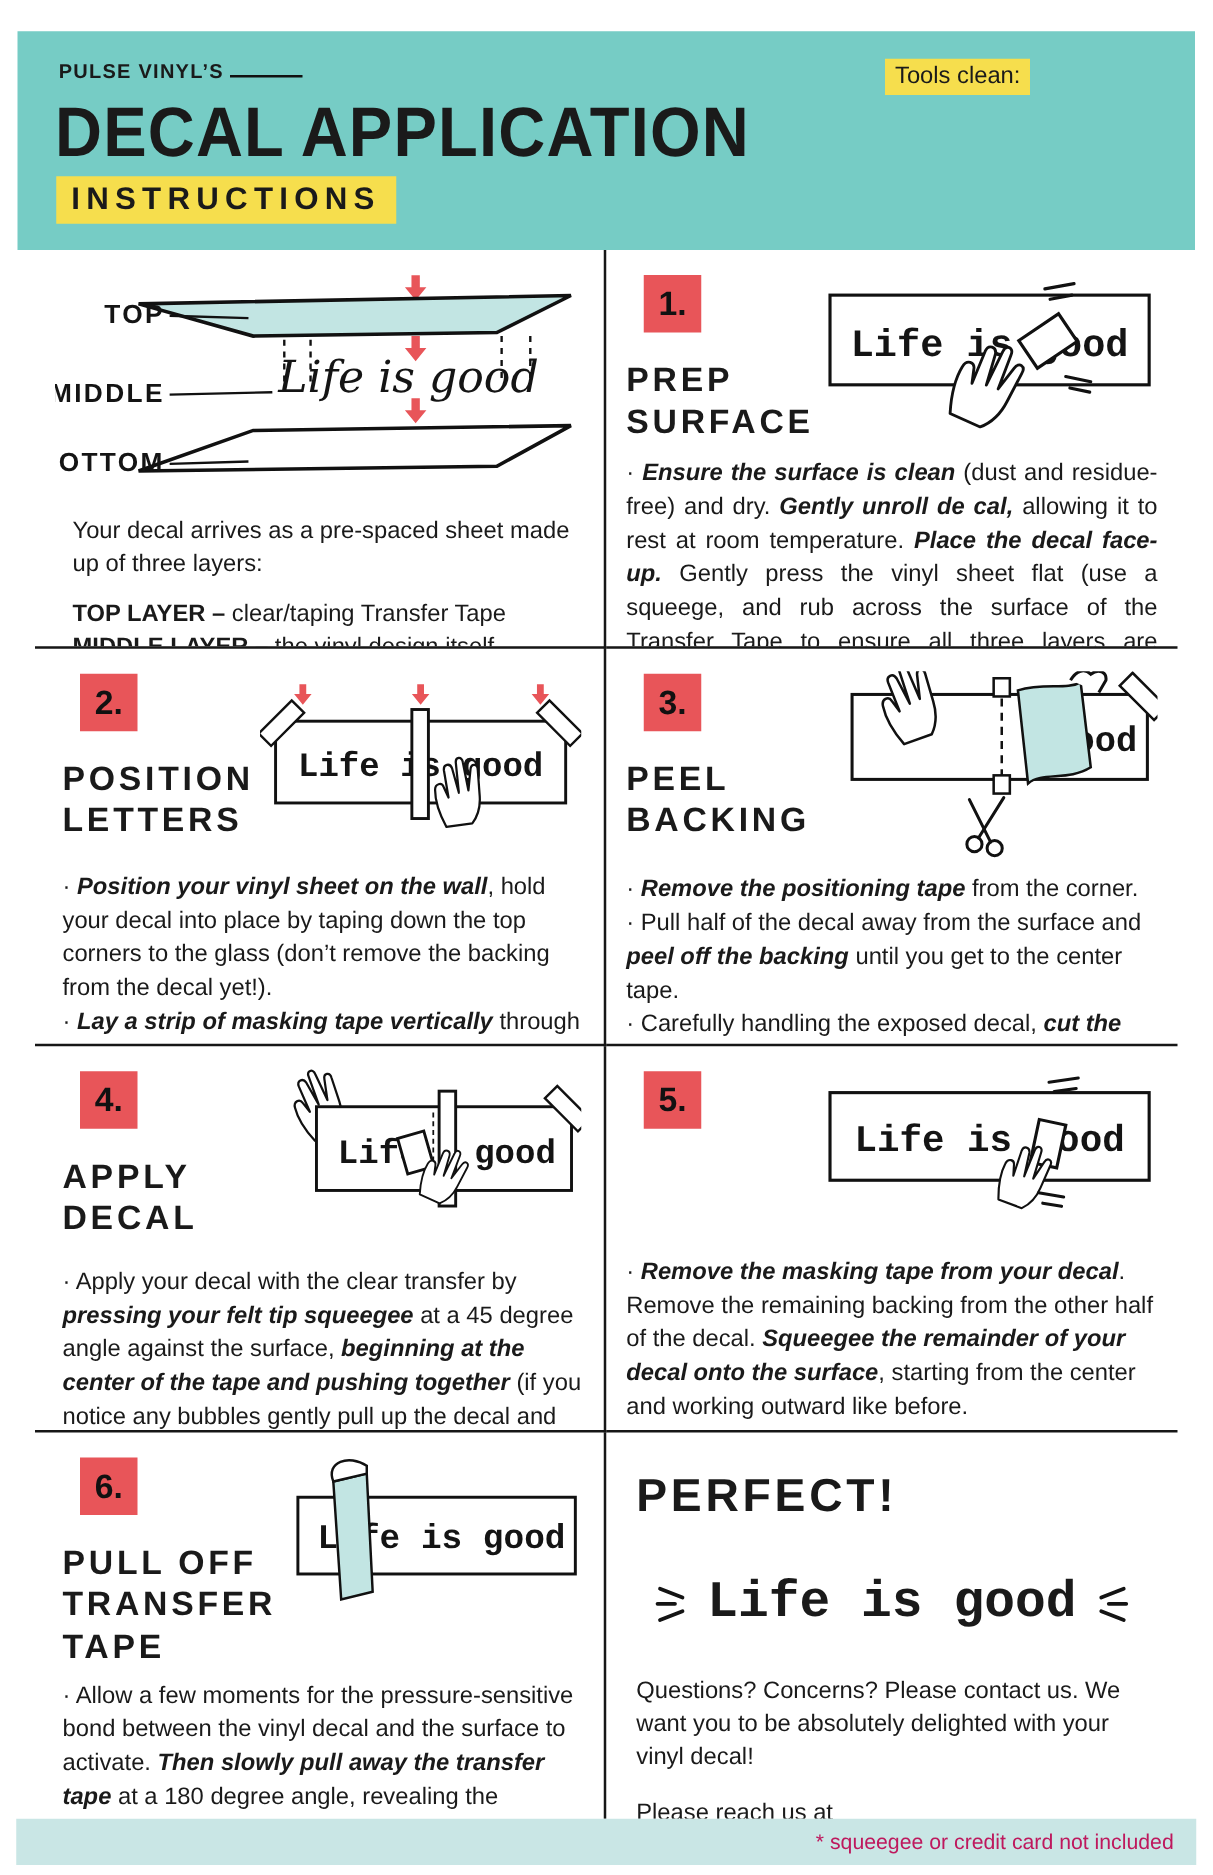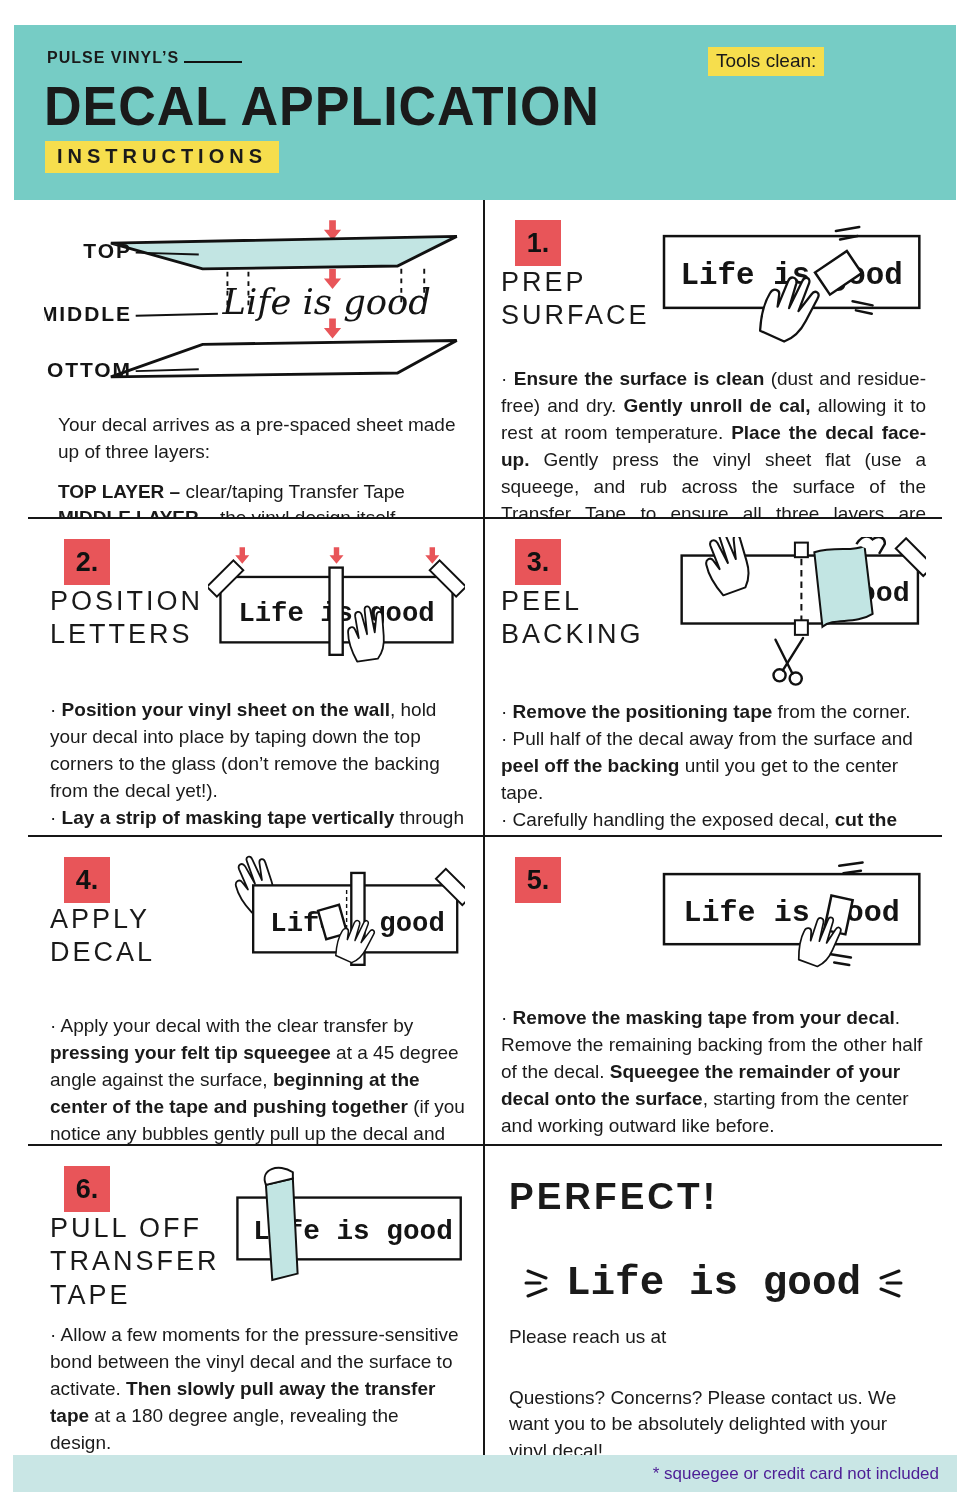--- a/index.html
+++ b/index.html
@@ -10,61 +10,61 @@
   .page{position:relative;width:970px;height:1500px;background:#fff;overflow:hidden;
         font-family:"Liberation Sans",sans-serif;color:var(--ink);}
 
   
   .header{position:absolute;top:25px;left:14px;right:14px;height:175px;background:var(--teal);padding-left:35px;}
   .brand{position:absolute;top:24px;left:33px;font-size:16px;font-weight:bold;letter-spacing:1px;}
   .brand-line{display:inline-block;width:58px;border-bottom:2px solid #111;margin-left:5px;vertical-align:baseline;}
   .big-title{position:absolute;top:48px;left:30px;font-size:56px;font-weight:bold;letter-spacing:1px;
              transform:scaleX(.93);transform-origin:left center;white-space:nowrap;}
   .subtitle{position:absolute;top:116px;left:31px;background:var(--yellow);padding:4px 12px 5px;
-            font-size:20px;font-weight:bold;letter-spacing:5px;}
+            font-size:25px;font-weight:bold;letter-spacing:5px;}
   .tools{position:absolute;top:22px;left:694px;width:250px;}
   .tools-label{display:inline-block;background:var(--yellow);padding:3px 8px 4px;font-size:19px;}
   .tools ul{margin:10px 0 0 0;padding-left:24px;}
   .tools li{font-size:17.5px;margin:2px 0;}
 
   
   .main{position:absolute;top:200px;left:28px;width:914px;height:1299px;
         display:grid;grid-template-columns:457px 457px;grid-template-rows:319px 318px 309px 309px;}
   .cell{box-sizing:border-box;overflow:hidden;padding:16px 18px 0 22px;}
   .cell.L{border-right:2px solid #161616;}
   .cell.hr{border-bottom:2px solid #161616;}
   .cell.R{padding-left:16px;padding-right:16px;}
 
   
   .step-head{display:flex;align-items:flex-start;}
   .step-left{flex:0 0 158px;}
   .badge{width:46px;height:46px;background:var(--red);color:#111;font-weight:bold;font-size:27px;
          display:flex;align-items:center;justify-content:center;margin:4px 0 0 14px;}
-  .step-title{margin:0 0 0 0;font-size:27px;font-weight:normal;letter-spacing:3px;line-height:1.24;}
+  .step-title{margin:22px 0 0 0;font-size:27px;font-weight:bold;letter-spacing:3px;line-height:1.24;}
   .illus{flex:1;margin-top:2px;}
   .body{font-size:19px;line-height:1.42;margin:10px 0 0 0;}
   .body.justify{text-align:justify;}
-  .body b{font-weight:bold;}
+  .body b{font-weight:bold;font-style:italic;}
 
   
   .layers-svg{display:block;margin:2px 0 0 -6px;}
   .intro{font-size:19px;line-height:1.4;margin:12px 0 0 8px;}
   .layer-lines{font-size:19px;line-height:1.38;margin:14px 0 0 8px;}
 
   
   .perfect-title{margin:14px 0 0 8px;font-size:37px;font-weight:bold;letter-spacing:3px;}
   .perfect-decal{display:flex;align-items:center;justify-content:center;gap:16px;margin-top:42px;}
   .perfect-text{font-family:"Liberation Mono",monospace;font-weight:bold;font-size:41px;white-space:nowrap;}
   .perfect-para{font-size:19px;line-height:1.4;margin:34px 0 0 8px;}
   .perfect-para.second{margin-top:18px;}
 
   
   .footer{position:absolute;left:13px;right:13px;bottom:8px;height:37px;background:var(--light_teal);
           display:flex;align-items:center;justify-content:flex-end;padding-right:18px;box-sizing:border-box;}
-  .footer-note{font-size:17px;color:#4c1d95;}
+  .footer-note{font-size:17px;color:#be185d;}
 
   
   .decal-font{font-family:"Liberation Mono",monospace;font-weight:bold;fill:#141414;}
   .script-font{font-family:"DejaVu Serif",serif;font-style:italic;fill:#141414;}
   .lbl{font-family:"Liberation Sans",sans-serif;font-weight:bold;letter-spacing:2px;fill:#141414;}
   .red-fill{fill:var(--red);}
   .teal-fill{fill:var(--illus_teal);}
 </style>
 </head>
 <body>
@@ -241,21 +241,21 @@
       <h3 class="perfect-title">PERFECT!</h3>
       <div class="perfect-decal">
         <svg width="26" height="34" viewBox="0 0 24 34">
           <path d="M3,5 L21,12 M1,17 L15,17 M3,30 L21,23" stroke="#141414" stroke-width="3" stroke-linecap="round" fill="none"></path>
         </svg>
         <span class="perfect-text">Life is good</span>
         <svg width="26" height="34" viewBox="0 0 24 34">
           <path d="M21,5 L3,12 M23,17 L9,17 M21,30 L3,23" stroke="#141414" stroke-width="3" stroke-linecap="round" fill="none"></path>
         </svg>
       </div>
+      <p class="perfect-para">Questions? Concerns? Please contact us. We want you to be absolutely delighted with your vinyl decal!</p>
       <p class="perfect-para second"><span>Please reach us at </span></p>
-      <p class="perfect-para">Questions? Concerns? Please contact us. We want you to be absolutely delighted with your vinyl decal!</p>
     </div>
   </div>
 
   <div class="footer">
     <span class="footer-note">* squeegee or credit card not included</span>
   </div>
 </div>
 
 </body></html>

